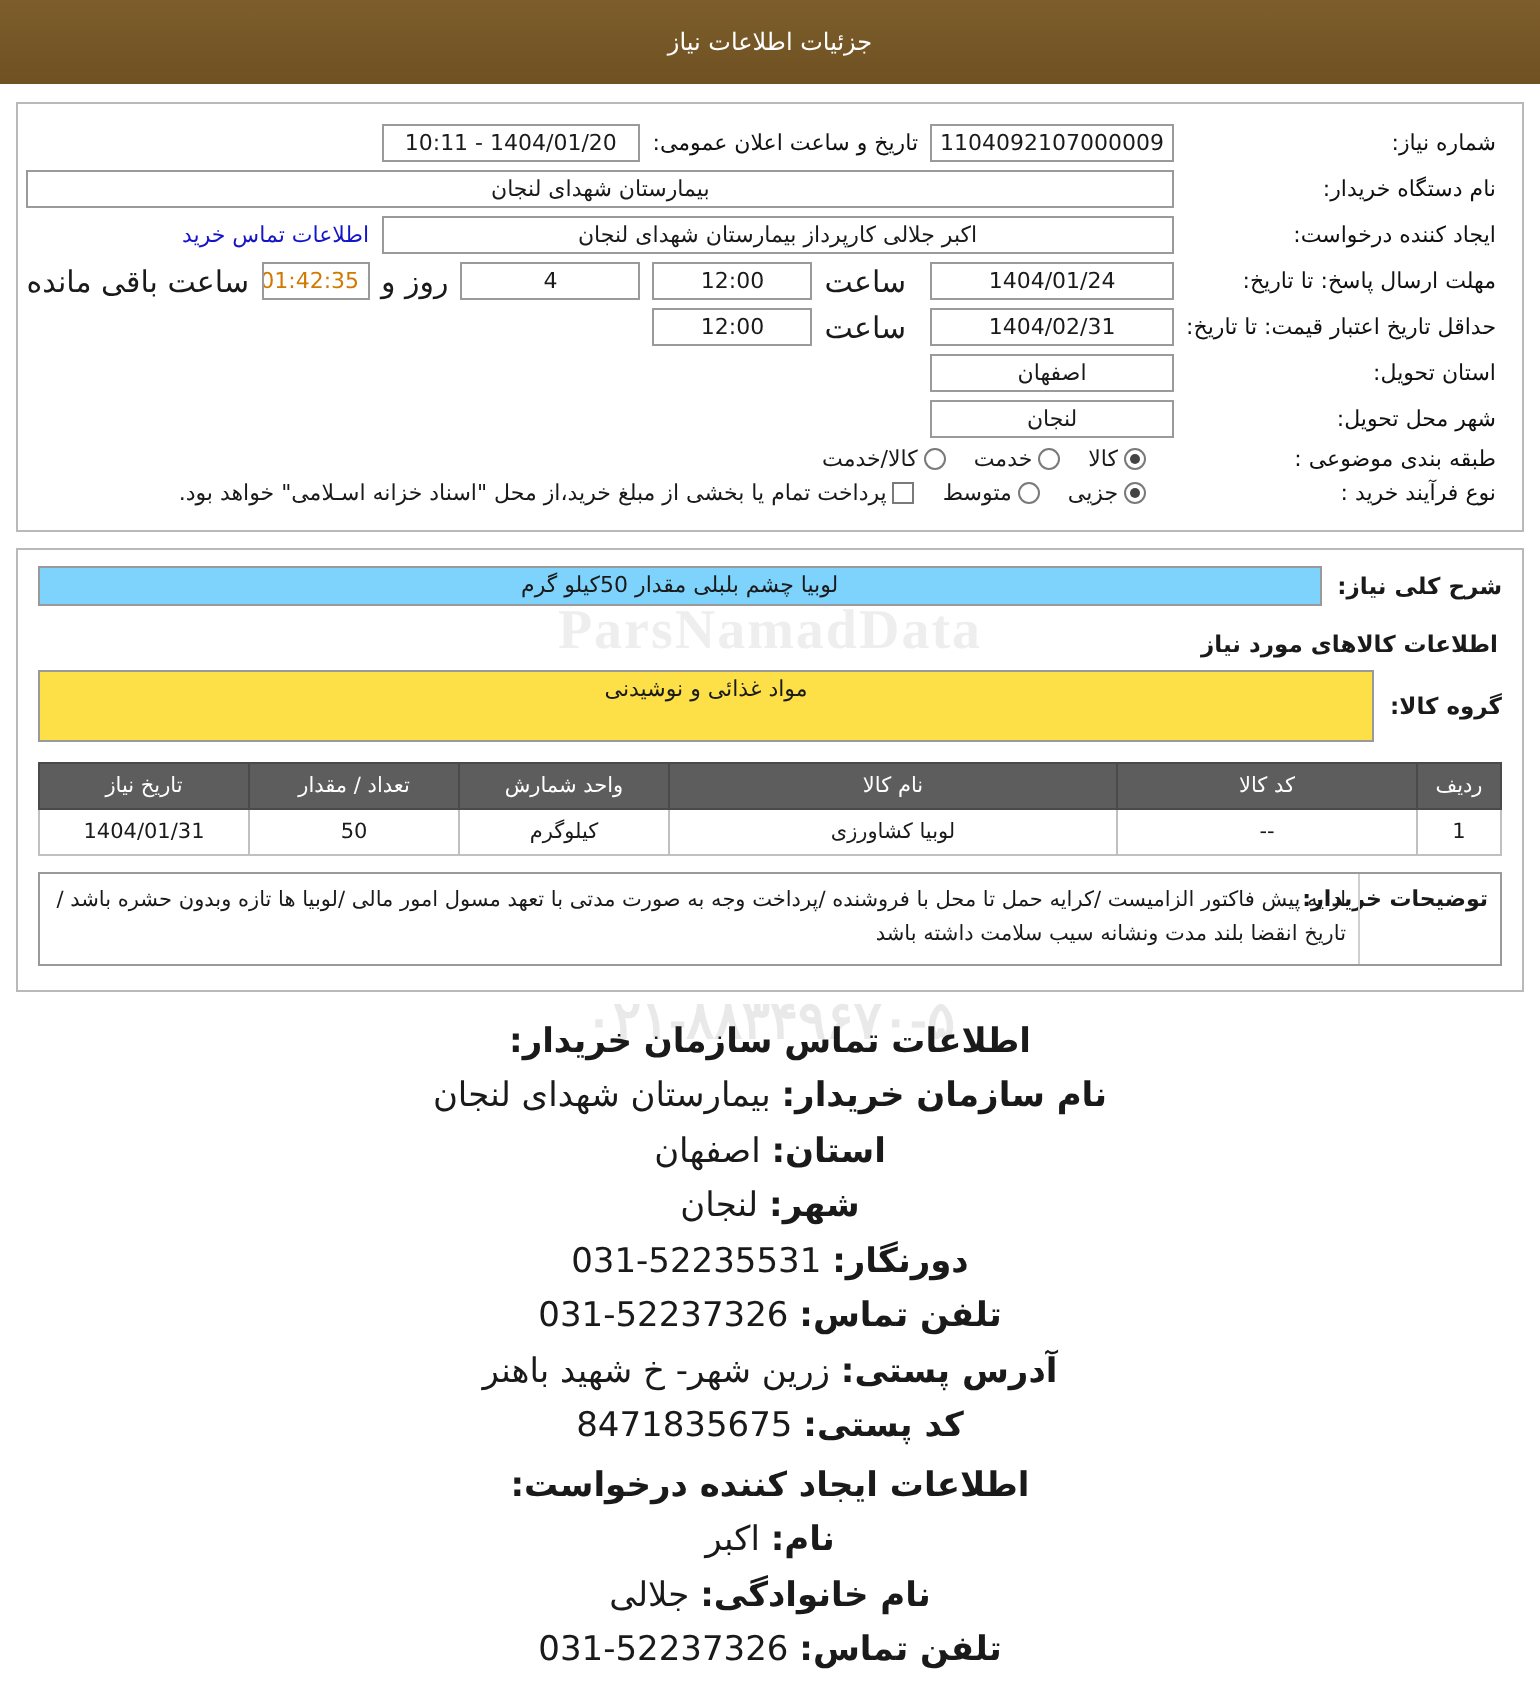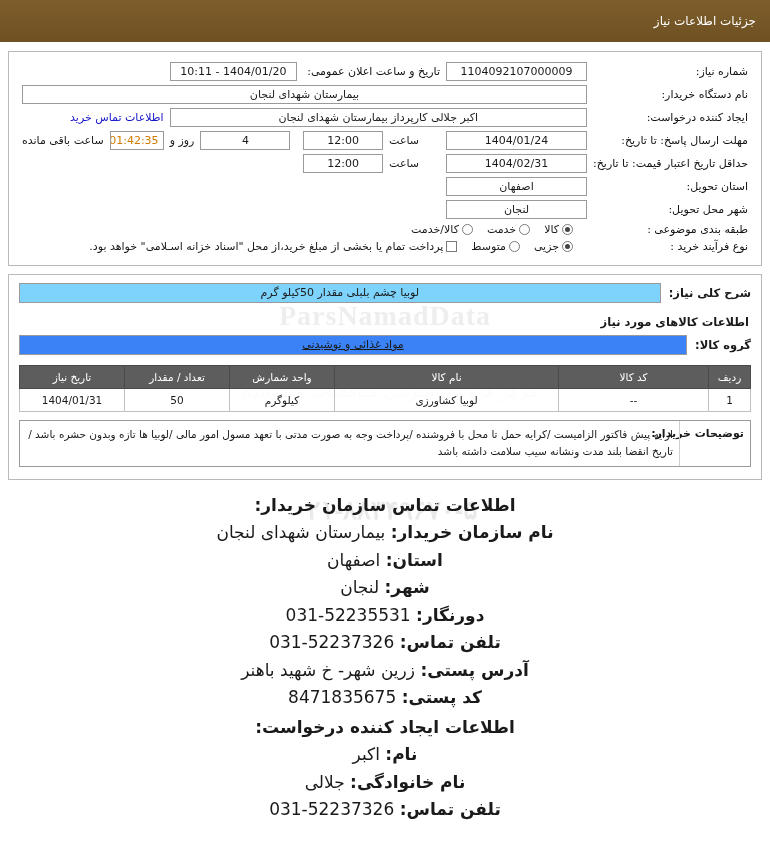--- a/index.html
+++ b/index.html
@@ -14,21 +14,21 @@
   .page { position: relative; width: 770px; height: 845px; overflow: hidden; background:#fff; }
 
   
   .header {
     height: 42px;
     background: #7a5a28;
     background: linear-gradient(#7d5d2b,#6f5122);
     color: #fff;
     display: flex;
     align-items: center;
-    justify-content: flex-start;
+    justify-content: center;
     padding: 0 14px;
   }
   .header-title { font-size: 12px; color: #ffffff; }
 
   .watermark {
     position: absolute;
     left: 0; right: 0; top: 300px;
     text-align: center;
     font-size: 28px;
     color: rgba(120,120,120,0.13);
@@ -82,21 +82,21 @@
     text-align: center;
     padding: 0 4px;
     overflow: hidden;
     white-space: nowrap;
     display: block;
   }
   .fld-blue { color: #1414c8; margin-left: 12px; }
   .fld-orange { color: #d07a00; }
 
   .inline { display: flex; align-items: center; gap: 6px; justify-content: flex-end; }
-  .mini-lbl { font-size: 11px; white-space: nowrap; }
+  .mini-lbl { font-size: 15px; white-space: nowrap; }
 
   
   .radio {
     display: inline-block;
     width: 11px; height: 11px;
     border: 1px solid #7a7a7a;
     border-radius: 50%;
     background: #fff;
     vertical-align: -1px;
     position: relative;
@@ -125,21 +125,21 @@
   
   .panel2 { margin-top: 8px; padding: 8px 10px 12px 10px; }
   .need-row { display: flex; align-items: center; gap: 8px; }
   .need-row .need-lbl { white-space: nowrap; font-weight: bold; font-size: 11.5px; }
   .need-val { flex: 1; border: 1px solid #9a9a9a; background:#7dd3fc; height: 20px; line-height:18px; text-align:center; font-size:11px; }
 
   .section-title { text-align: right; font-weight: bold; font-size: 11.5px; margin: 12px 2px 6px 2px; }
 
   .group-row { display: flex; align-items: center; gap: 8px; margin-bottom: 10px; }
   .group-lbl { font-weight: bold; font-size: 11.5px; white-space: nowrap; }
-  .group-val { flex: 1; border: 1px solid #9a9a9a; background:#3b82f6; height: 20px; line-height:18px; text-align:center; font-size:11px;text-decoration:underline; }
+  .group-val { flex: 1; border: 1px solid #9a9a9a; background:#fde047; height: 36px; line-height:18px; text-align:center; font-size:11px; }
 
   table.items {
     width: 100%;
     border-collapse: collapse;
     margin-top: 2px;
     background: rgba(255,255,255,0.55);
   }
   table.items th {
     background: #5d5d5d;
     color: #fff;

